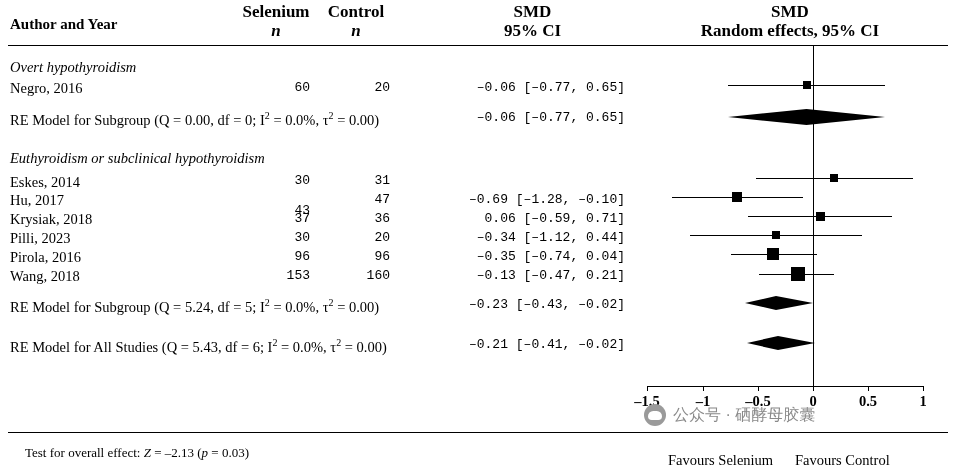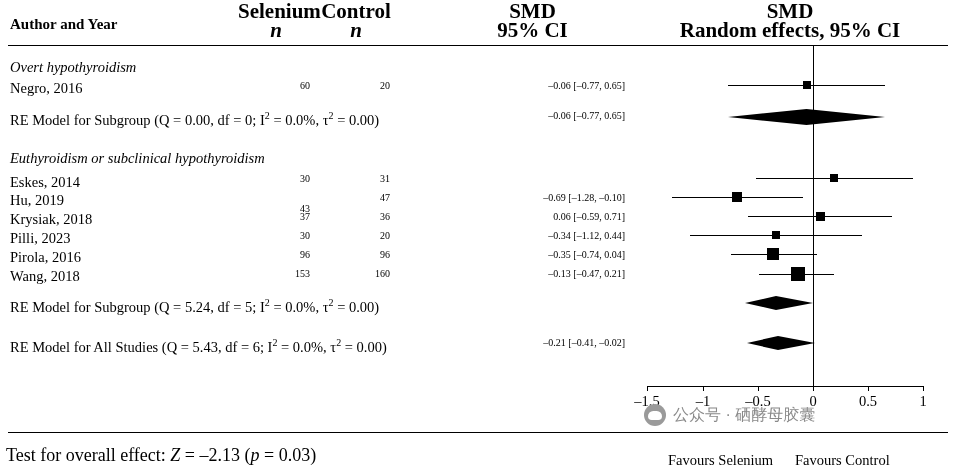--- a/index.html
+++ b/index.html
@@ -17,21 +17,21 @@
   }
   #root {
     position: absolute;
     left: 0; top: 0;
     width: 955px; height: 472px; border-radius: 21px;
   }
   
   .hdr {
     position: absolute;
     text-align: center;
-    font-size: 21px;
+    font-size: 17px;
     font-weight: bold;
     line-height: 19px;
   }
   .hdr-left {
     position: absolute;
     left: 10px;
     top: 16px;
     font-size: 15px;
     font-weight: bold;
   }
@@ -59,22 +59,23 @@
     font-style: italic;
   }
   .row-label {
     position: absolute;
     left: 10px;
     font-size: 14.5px;
     white-space: nowrap;
   }
   .num {
     position: absolute;
-    font-size: 10px;
+    font-size: 13px;
     text-align: right;
+    font-family: Liberation Mono, monospace;
   }
   .n-sel { width: 60px; left: 250px; }
   .n-ctl { width: 60px; left: 330px; }
   .ci    { width: 205px; left: 420px; text-align: right; }
 
   
   #plot {
     position: absolute;
     left: 600px;
     top: 46px;
@@ -118,36 +119,37 @@
     width: 1px;
     height: 5px;
     background: #000;
   }
   .tick-lbl {
     position: absolute;
     top: 7px;
     font-size: 14.5px;
     text-align: center;
     width: 46px;
+    font-weight: bold;
   }
 
   .fav {
     position: absolute;
     font-size: 14.5px;
     white-space: nowrap;
     top: 452px;
   }
   .fav-sel { left: 668px; }
   .fav-ctl { left: 795px; }
 
   .overall {
     position: absolute;
-    left: 6px;
+    left: 25px;
     top: 445px;
-    font-size: 18px;
+    font-size: 13px;
   }
 
   
   .wm {
     position: absolute;
     left: 644px;
     top: 404px;
     display: flex;
     align-items: center;
     gap: 7px;
@@ -213,21 +215,21 @@
     <span>RE Model for Subgroup (Q = 0.00, df = 0; I</span><sup>2</sup><span> = 0.0%, τ</span><sup>2</sup><span> = 0.00)</span>
   </div>
   <div class="num ci" style="top:110px">–0.06 [–0.77,  0.65]</div>
 
   <div class="grp" style="top:150px">Euthyroidism or subclinical hypothyroidism</div>
 
   <div class="row-label" style="top:174px">Eskes, 2014</div>
   <div class="num n-sel" style="top:173px">30</div>
   <div class="num n-ctl" style="top:173px">31</div>
 
-  <div class="row-label" style="top:192px">Hu, 2019</div>
+  <div class="row-label" style="top:192px">Hu, 2017</div>
   <div class="num n-sel" style="top:203px">43</div>
   <div class="num n-ctl" style="top:192px">47</div>
   <div class="num ci" style="top:192px">–0.69 [–1.28, –0.10]</div>
 
   <div class="row-label" style="top:211px">Krysiak, 2018</div>
   <div class="num n-sel" style="top:211px">37</div>
   <div class="num n-ctl" style="top:211px">36</div>
   <div class="num ci" style="top:211px">0.06 [–0.59,  0.71]</div>
 
   <div class="row-label" style="top:230px">Pilli, 2023</div>
@@ -241,20 +243,21 @@
   <div class="num ci" style="top:249px">–0.35 [–0.74,  0.04]</div>
 
   <div class="row-label" style="top:268px">Wang, 2018</div>
   <div class="num n-sel" style="top:268px">153</div>
   <div class="num n-ctl" style="top:268px">160</div>
   <div class="num ci" style="top:268px">–0.13 [–0.47,  0.21]</div>
 
   <div class="row-label" style="top:297px">
     <span>RE Model for Subgroup (Q = 5.24, df = 5; I</span><sup>2</sup><span> = 0.0%, τ</span><sup>2</sup><span> = 0.00)</span>
   </div>
+  <div class="num ci" style="top:297px">–0.23 [–0.43, –0.02]</div>
 
   <div class="row-label" style="top:337px">
     <span>RE Model for All Studies (Q = 5.43, df = 6; I</span><sup>2</sup><span> = 0.0%, τ</span><sup>2</sup><span> = 0.00)</span>
   </div>
   <div class="num ci" style="top:337px">–0.21 [–0.41, –0.02]</div>
 
   <div id="plot">
 
     <div class="vline" style="left:213px"></div>
 

